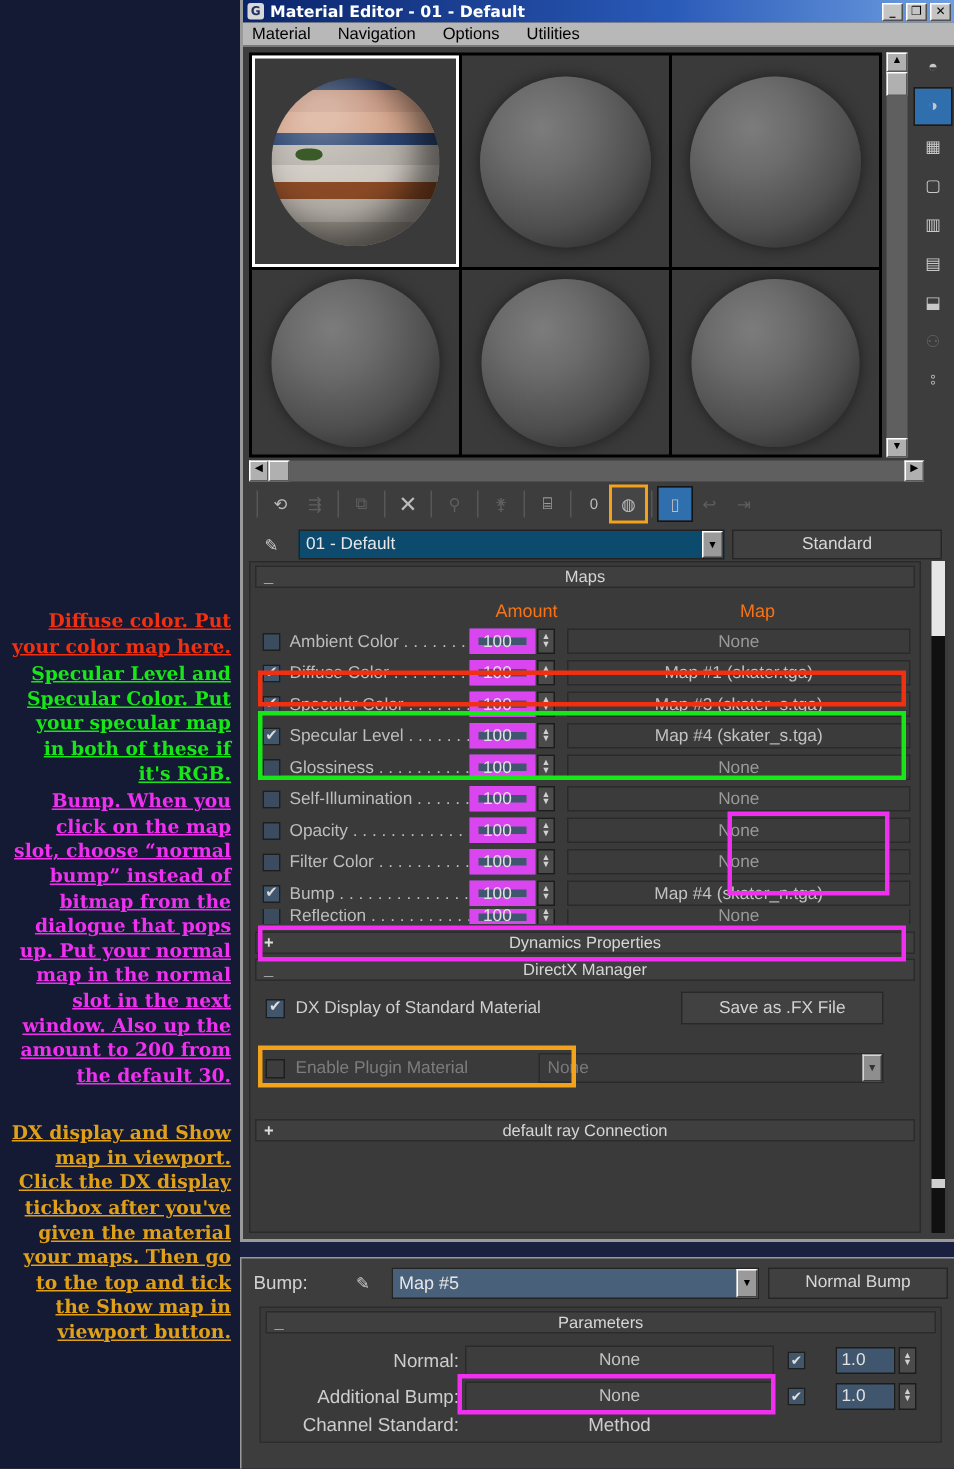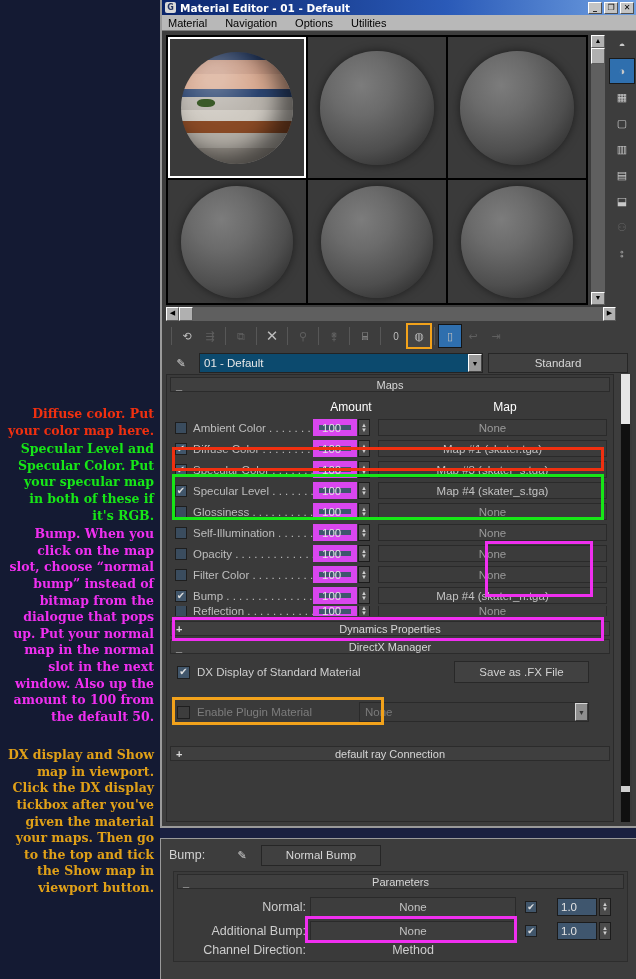--- a/index.html
+++ b/index.html
@@ -14,21 +14,21 @@
   #annotations {
     position:absolute; left:0; top:0; width:160px; height:979px;
     background:#141a33;
     padding:0 6px;
     text-align:right;
     font-family:"DejaVu Serif", serif;
     font-weight:bold;
     font-size:12.5px;
     line-height:16.6px;
   }
-  .ann { margin:0; }
+  .ann { margin:0;text-decoration:underline; }
   .ann-diffuse { color:#f03010; margin-top:406px; }
   .ann-spec    { color:#17e617; margin-top:2px; }
   .ann-bump    { color:#f02ff0; margin-top:2px; }
   .ann-dx      { color:#e0a018; margin-top:22px; }
 
   
   #mewin {
     position:absolute; left:160px; top:0; width:476px; height:828px;
     background:#3d3d3d;
     border:2px solid #9a9a9a;
@@ -159,21 +159,21 @@
   #panelscroll .ptrack { position:absolute;top:50px;left:1px;width:9px;bottom:0;background:#101010; }
   #panelscroll .pmark { position:absolute;top:412px;left:1px;width:9px;height:6px;background:#cfcfcf; }
 
   .rollhdr {
     height:15px;background:#3f3f3f;border:1px solid #2b2b2b;
     display:flex;align-items:center;justify-content:center;position:relative;
     color:#d6d6d6;font-size:11px;margin:2px 3px 0 3px;
   }
   .rollhdr .pm { position:absolute;left:5px;color:#dcdcdc;font-weight:bold;font-size:11px; }
 
-  .mapcols { display:flex; color:#ffffff; font-size:12px; margin:8px 0 3px 0; }
+  .mapcols { display:flex; color:#f97316; font-size:12px; margin:8px 0 3px 0; }
   .mapcols .c1 { width:138px; }
   .mapcols .c2 { width:92px; text-align:center; }
   .mapcols .c3 { flex:1; text-align:center; }
 
   .maprow { display:flex; align-items:center; height:21px; position:relative; padding-left:8px; }
   .cbx {
     width:12px;height:12px;background:#41566b;border:1px solid #1e1e1e;
     display:flex;align-items:center;justify-content:center;color:#dcdcdc;font-size:10px;line-height:10px;
   }
   .cbx.off { background:#3a4c5e; color:transparent; }
@@ -240,21 +240,21 @@
   .cutrow { display:flex;height:14px;overflow:hidden;padding-left:6px; }
   .cutrow .plbl { width:130px;text-align:right;color:#cdcdcd;font-size:12.5px;padding-right:4px; }
   .cutrow .cm { width:206px;text-align:center;color:#cdcdcd;font-size:12.5px; }
 </style>
 </head>
 <body>
 
 <div id="annotations">
   <p class="ann ann-diffuse">Diffuse color.  Put your color map here.</p>
   <p class="ann ann-spec">Specular Level and Specular Color. Put your specular map in both of these if it's RGB.</p>
-  <p class="ann ann-bump">Bump.  When you click on the map slot, choose “normal bump” instead of bitmap from the dialogue that pops up. Put your normal map in the normal slot in the next window. Also up the amount to 100 from the default 50.</p>
+  <p class="ann ann-bump">Bump.  When you click on the map slot, choose “normal bump” instead of bitmap from the dialogue that pops up. Put your normal map in the normal slot in the next window. Also up the amount to 200 from the default 30.</p>
   <p class="ann ann-dx">DX display and Show map in viewport. Click the DX display tickbox after you've given the material your maps.  Then go to the top and tick the Show map in viewport button.</p>
 </div>
 
 <div id="mewin">
 
   <div id="titlebar">
     <span class="tl-ico">G</span>
     <span>Material Editor - 01 - Default</span>
     <span class="wbtns">
       <span class="wbtn">_</span>
@@ -484,20 +484,24 @@
   <div class="hl green" style="left:10px;  top:474px; width:432px; height:46px;"></div>
   <div class="hl mag" style="left:10px;  top:617px; width:432px; height:24px;"></div>
   <div class="hl mag" style="left:323px; top:541px; width:108px; height:56px;"></div>
   <div class="hl org" style="left:10px;  top:697px; width:212px; height:28px;"></div>
 </div>
 
 <div id="bumpwin">
   <div id="bumprow">
     <span class="lbl">Bump:</span>
     <span class="eyedrop">✎</span>
+    <div id="bumpname">
+      <span>Map #5</span>
+      <span class="arrow">▼</span>
+    </div>
     <div id="nbbtn">Normal Bump</div>
   </div>
 
   <div id="bparams">
     <div class="rollhdr">
       <span class="pm">_</span>
       <span>Parameters</span>
     </div>
 
     <div class="prow" style="margin-top:6px">
@@ -510,19 +514,19 @@
 
     <div class="prow">
       <span class="plbl">Additional Bump:</span>
       <span class="pbtn">None</span>
       <span class="pchk">✔</span>
       <span class="pval">1.0</span>
       <span class="pspin">▲<br>▼</span>
     </div>
 
     <div class="cutrow">
-      <span class="plbl">Channel Direction:</span>
+      <span class="plbl">Channel Standard:</span>
       <span class="cm">Method</span>
     </div>
 
     <div class="hl mag" style="left:131px; top:44px; width:212px; height:27px;"></div>
   </div>
 </div>
 
 </body></html>

